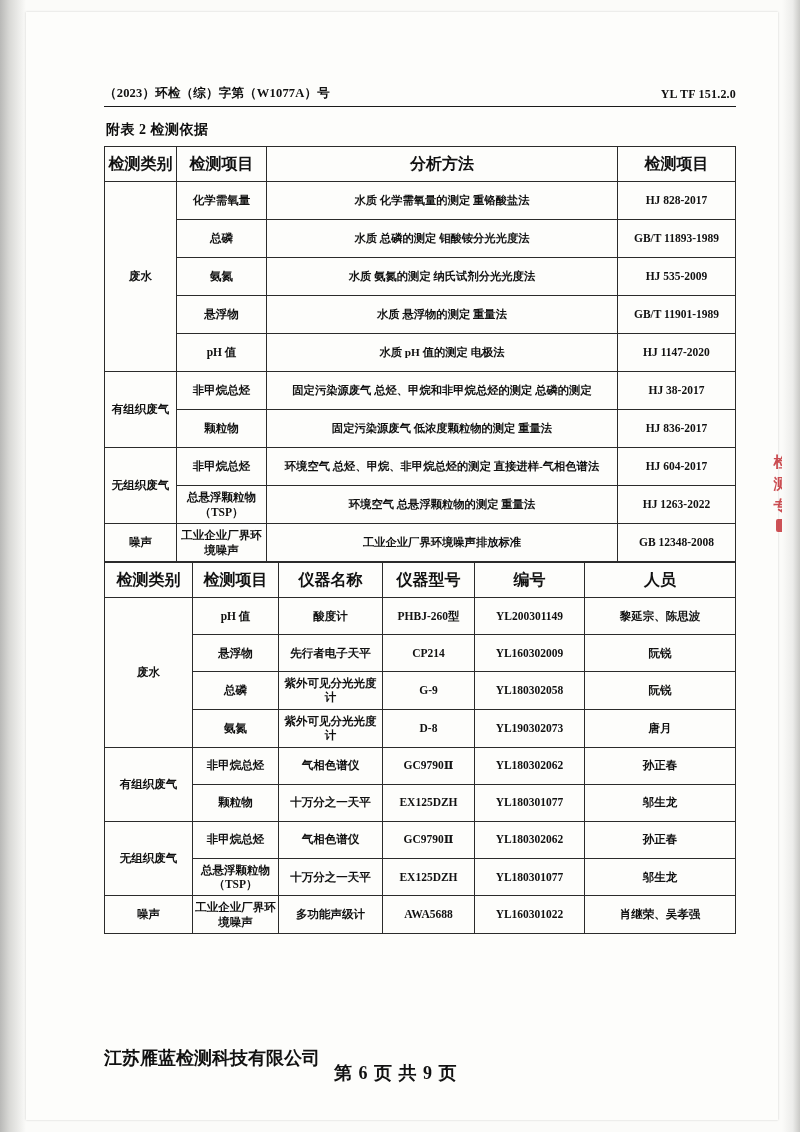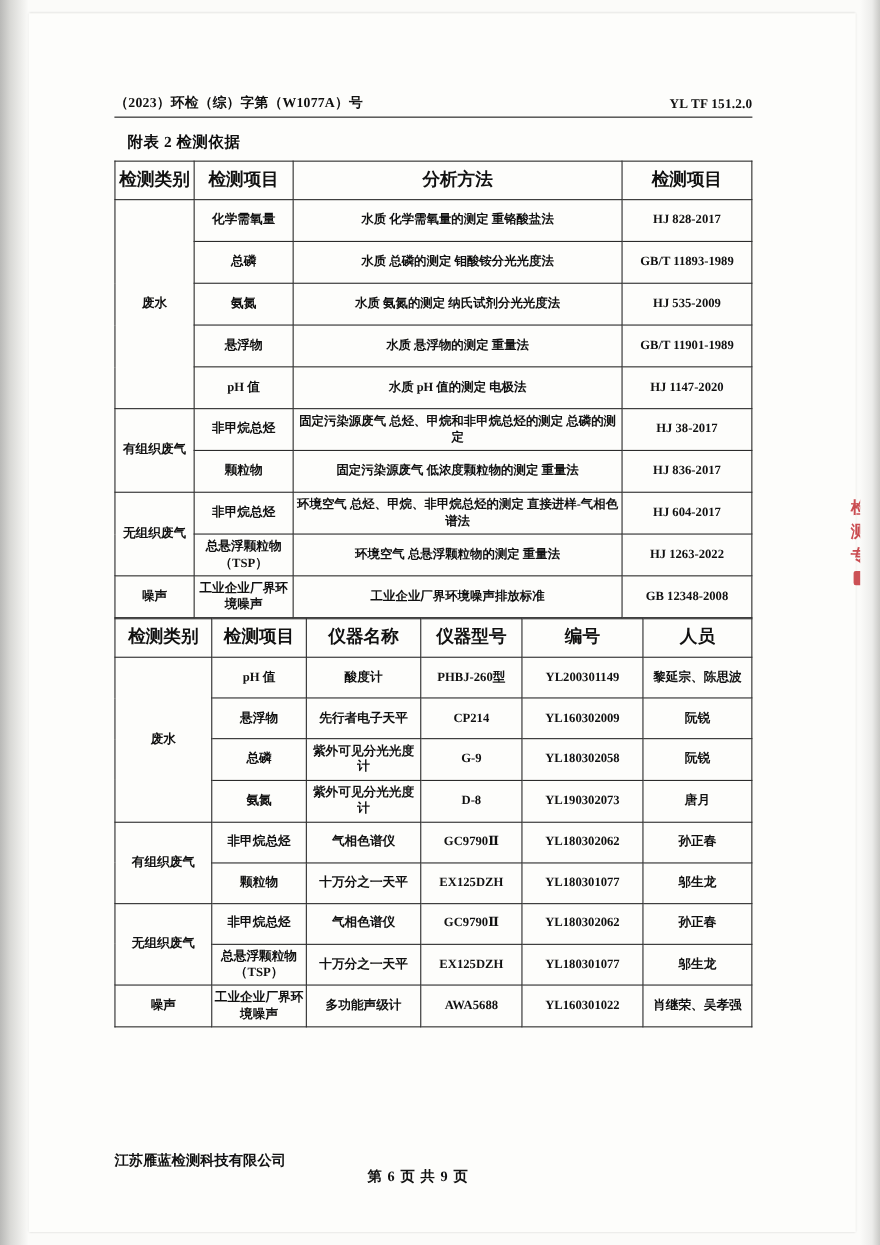--- a/index.html
+++ b/index.html
@@ -43,21 +43,21 @@
     top: 12px;
     width: 752px;
     height: 1108px;
     background: #fdfdfb;
     box-shadow: 0 0 2px rgba(0,0,0,0.18);
   }
   .content {
     position: absolute;
     left: 78px;
     top: 60px;
-    width: 580px;
+    width: 632px;
   }
   
   .doc-header {
     display: flex;
     justify-content: space-between;
     align-items: flex-end;
     font-size: 12.5px;
     letter-spacing: 0.2px;
     padding-bottom: 4px;
     border-bottom: 1.2px solid #1a1a1a;
@@ -66,21 +66,21 @@
   .doc-header .left { font-weight: 600; }
   .doc-header .right {
     font-family: "Liberation Serif", serif;
     font-weight: 700;
     font-size: 12px;
     margin-top: 15px;
   }
   .section-title {
     font-size: 14px;
     font-weight: 700;
-    margin: 14px 0 7px 12px;
+    margin: 14px 0 7px 2px;
     color: #0d0d0d;
     letter-spacing: 0.5px;
   }
   table.doc {
     border-collapse: collapse;
     width: 100%;
     table-layout: fixed;
   }
   table.doc td, table.doc th {
     border: 1px solid #2b2b2b;
@@ -106,21 +106,21 @@
   }
   .t2 tbody td { height: 29px; margin-left: 24px; }
   .t3 tbody td { height: 28px; }
   .footer {
     position: absolute;
     left: 78px;
     top: 1018px;
     width: 580px;
     display: flex;
     align-items: center;
-    font-size: 13px;
+    font-size: 18px;
     color: #111;
     font-weight: 600;
   }
   .footer .company { width: 230px; }
   .footer .pageno { letter-spacing: 1px; margin-top: 31px; }
   
   .seal {
     position: absolute;
     right: 6px;
     top: 452px;

